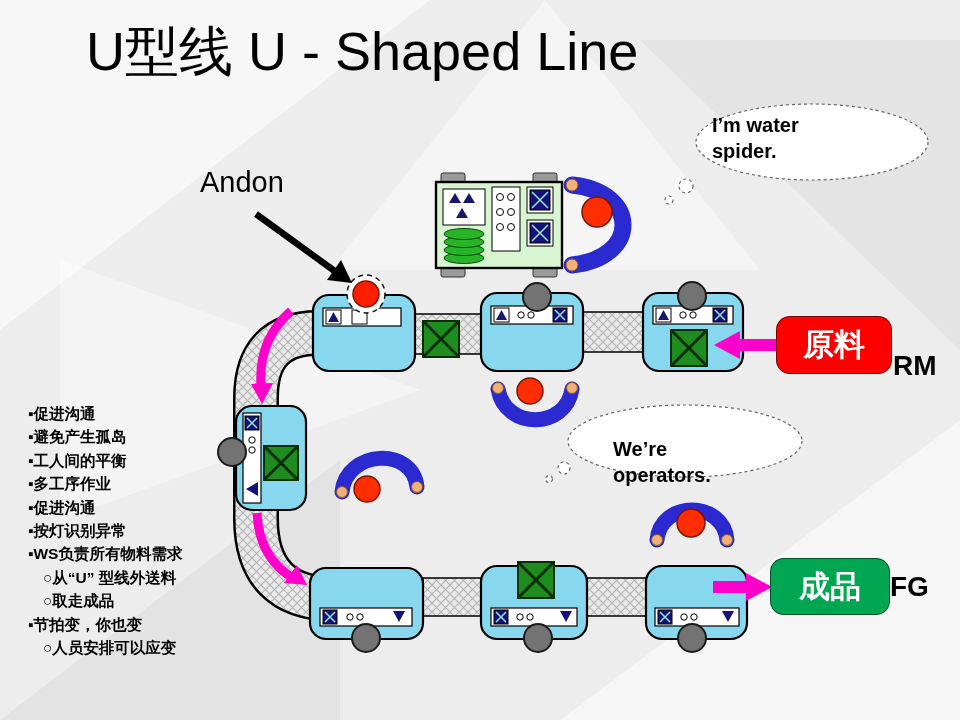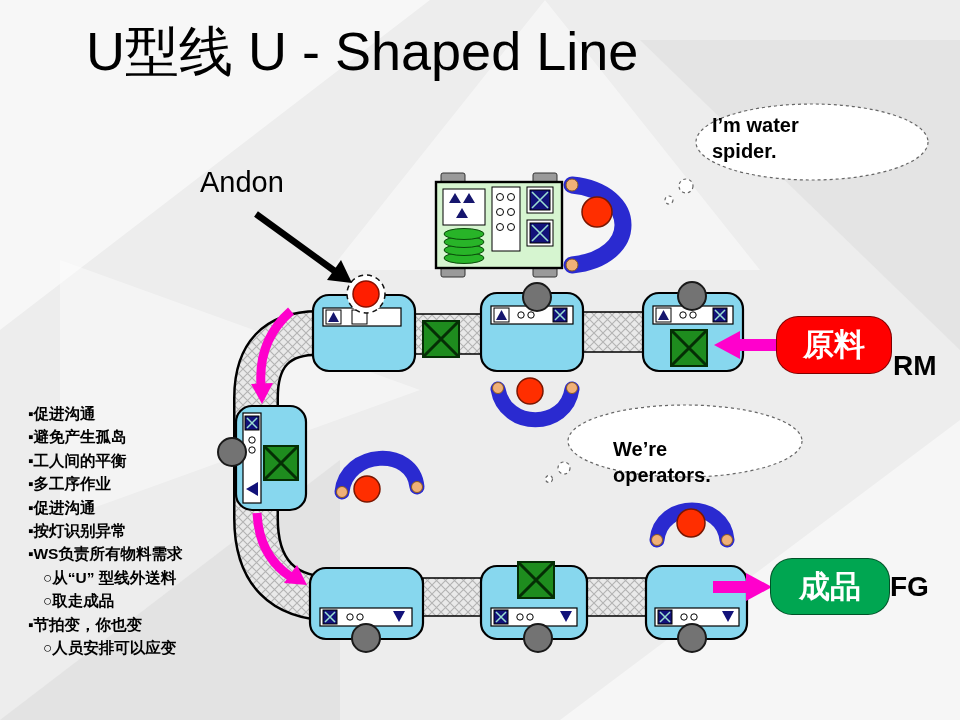--- a/index.html
+++ b/index.html
@@ -15,21 +15,21 @@
 
   .title{position:absolute;left:44px;top:16px;font-size:54px;letter-spacing:0;white-space:nowrap;margin-left:42px;}
   .andon-label{position:absolute;left:172px;top:164px;font-size:29px;line-height:1.25;}
   .andon-label .l2{margin-left:28px;}
 
   .cloud-text{position:absolute;font-weight:bold;font-size:20px;line-height:1.3;white-space:nowrap;}
   .cloud-text.c1{left:712px;top:112px;}
   .cloud-text.c2{left:613px;top:436px;}
 
   .matbox{position:absolute;display:flex;align-items:center;justify-content:center;
-          color:#fff;font-weight:bold;font-size:31px;border-radius:22px;border:1.5px solid rgba(0,0,0,.5);}
+          color:#fff;font-weight:bold;font-size:31px;border-radius:14px;border:1.5px solid rgba(0,0,0,.5);}
   .matbox.rm{left:776px;top:316px;width:114px;height:56px;background:#ff0000;}
   .matbox.fg{left:770px;top:558px;width:118px;height:55px;background:#00a651;}
   .mat-tag{position:absolute;font-weight:bold;font-size:28px;}
   .mat-tag.rm{left:893px;top:330px;margin-top:20px;}
   .mat-tag.fg{left:890px;top:571px;}
 
   .bullets{position:absolute;left:28px;top:402px;width:260px;margin:0;padding:0;
            font-weight:bold;font-size:15.5px;}
   .bullets li{list-style:none;line-height:23.4px;white-space:nowrap;}
   .bullets li.sub{padding-left:15px;}

